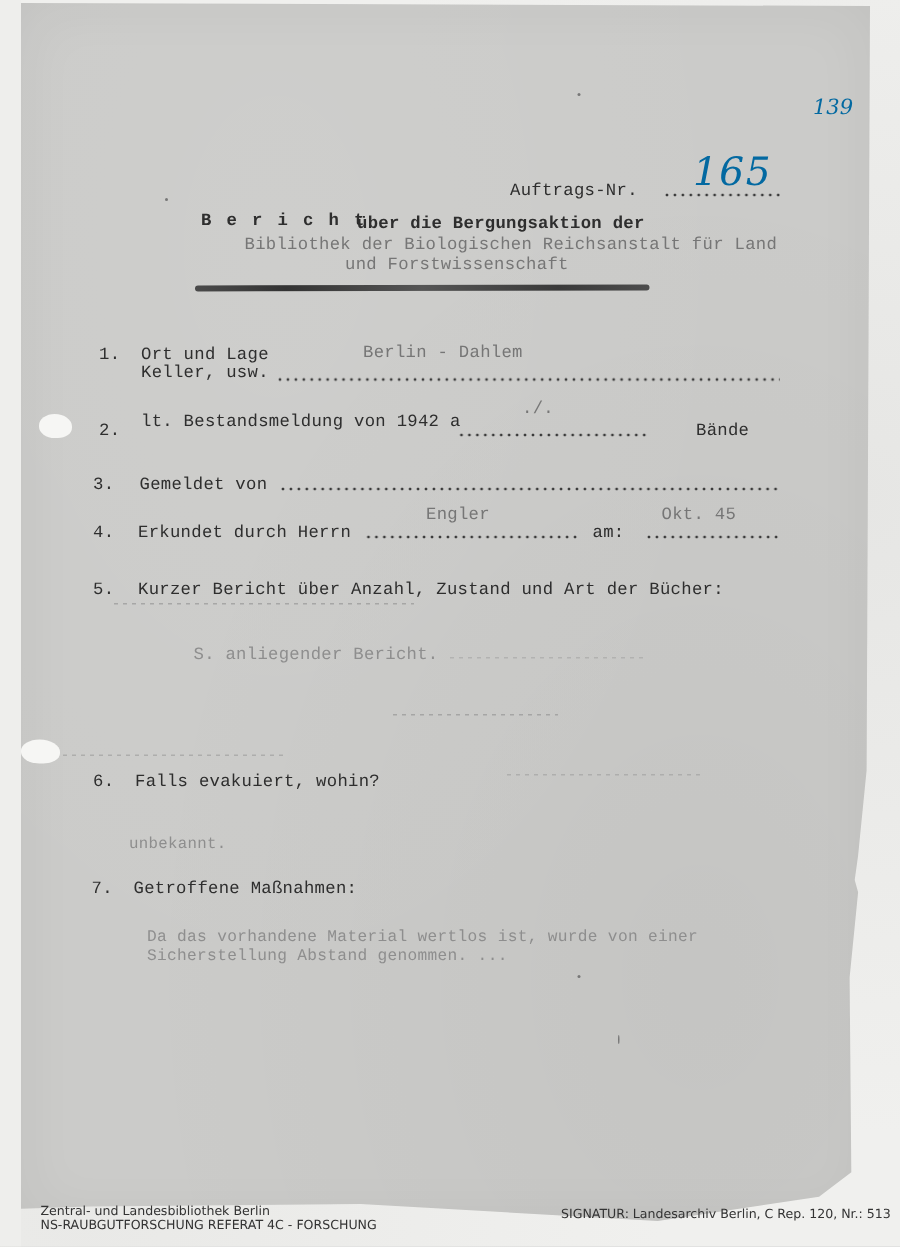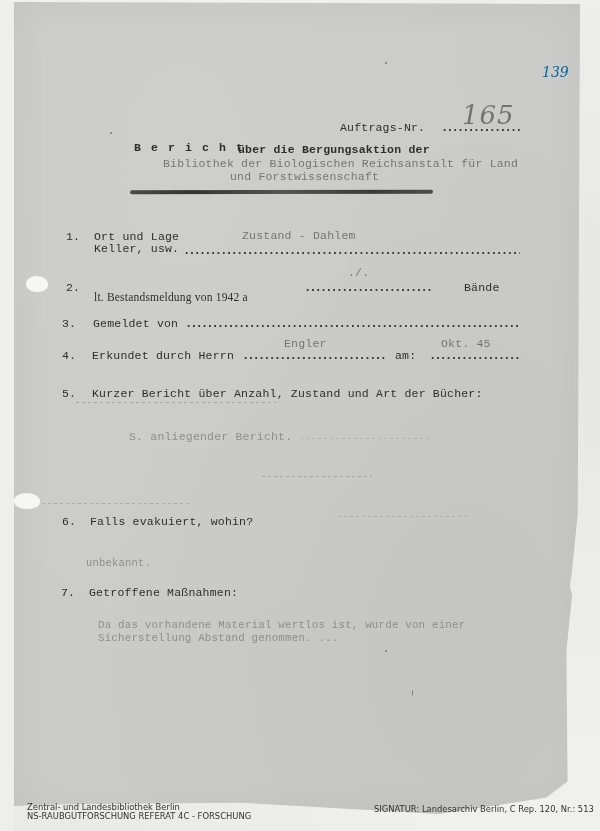--- a/index.html
+++ b/index.html
@@ -120,40 +120,40 @@
 
 <div class="backdrop"></div>
 <div class="left-strip"></div>
 
 <div class="paper"></div>
 
 <div class="punch-hole" style="left:26px; top:276px;"></div>
 <div class="punch-hole" style="left:14px; top:493px; width:26px;"></div>
 
 <div class="hand" style="left:542px; top:64px; font-size:14px; color:#0369a1;">139</div>
-<div class="hand" style="left:462px; top:100px; font-size:26px; color:#737373; letter-spacing:1px;">165</div>
+<div class="hand" style="left:462px; top:100px; font-size:26px; color:#0369a1; letter-spacing:1px;">165</div>
 
 <div class="typed" style="left:340px; top:122px;">Auftrags-Nr.</div>
 <div class="dots" style="left:442px; top:128px; width:78px;"></div>
 
 <div class="typed" style="left:134px; top:142px; font-weight:bold; letter-spacing:1.6px;">B e r i c h t</div>
 <div class="typed" style="left:238px; top:144px; font-weight:bold;">über die Bergungsaktion der</div>
 <div class="typed faint" style="left:163px; top:158px;">Bibliothek der Biologischen Reichsanstalt für Land</div>
 <div class="typed faint" style="left:230px; top:171px;">und Forstwissenschaft</div>
 <div class="rule"></div>
 
 <div class="typed" style="left:66px; top:231px;">1.</div>
 <div class="typed" style="left:94px; top:231px;">Ort und Lage</div>
 <div class="typed" style="left:94px; top:243px;">Keller, usw.</div>
-<div class="typed faint" style="left:242px; top:230px;">Zustand - Dahlem</div>
+<div class="typed faint" style="left:242px; top:230px;">Berlin - Dahlem</div>
 <div class="dots" style="left:184px; top:251px; width:336px;"></div>
 
 <div class="typed faint" style="left:348px; top:267px;">./.</div>
 <div class="typed" style="left:66px; top:282px;">2.</div>
-<div class="typed" style="left:94px; top:292px;font-family:Liberation Serif, serif;">lt. Bestandsmeldung von 1942 a</div>
+<div class="typed" style="left:94px; top:276px;">lt. Bestandsmeldung von 1942 a</div>
 <div class="dots" style="left:305px; top:288px; width:128px;"></div>
 <div class="typed" style="left:444px; top:282px;padding-left:20px;">Bände</div>
 
 <div class="typed" style="left:62px; top:318px;">3.</div>
 <div class="typed" style="left:93px; top:318px;">Gemeldet von</div>
 <div class="dots" style="left:186px; top:324px; width:334px;"></div>
 
 <div class="typed faint" style="left:284px; top:338px;">Engler</div>
 <div class="typed faint" style="left:441px; top:338px;">Okt. 45</div>
 <div class="typed" style="left:62px; top:350px;">4.</div>

